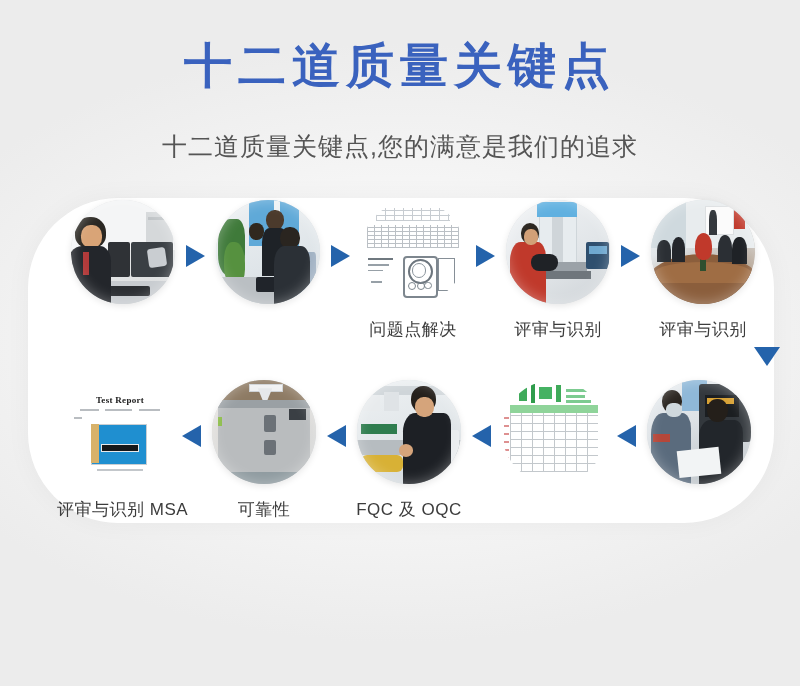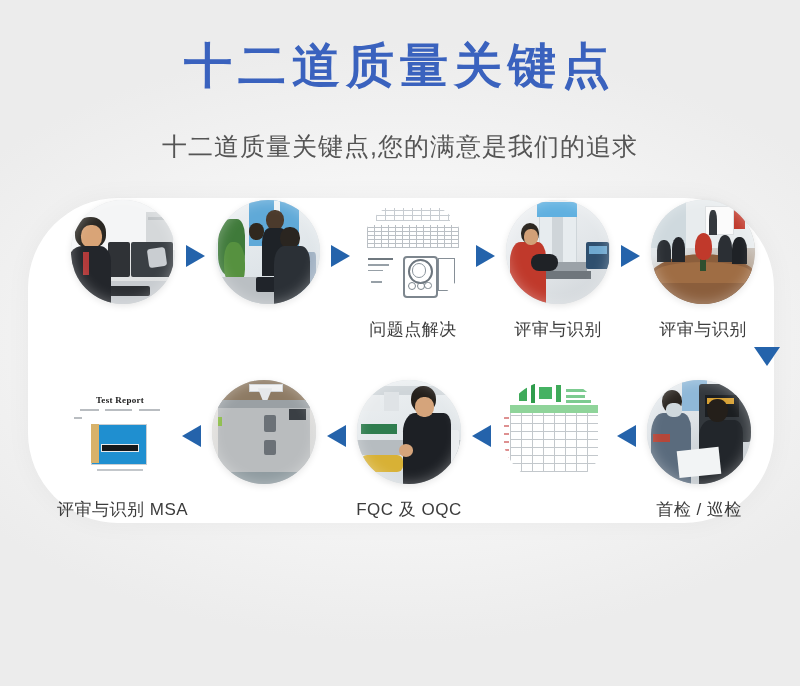--- a/index.html
+++ b/index.html
@@ -389,20 +389,21 @@
           <div class="chm"></div>
             <div class="lid"></div>
           <div class="d7a"></div>
             <div class="d7b"></div>
           <div class="ctrl"></div>
             <div class="grn"></div>
             <div class="flr"></div>
         </div>
         <div class="fade"></div>
       </div>
+      <div class="caption">可靠性</div>
     </div>
 
     <div class="arrow arrow-left" style="left:327px;top:45px;"></div>
 
     <div class="cell" style="left:346px;top:0;">
       <div class="thumb">
         <div class="ph p8">
           <div class="shelf"></div>
             <div class="box1"></div>
             <div class="box2"></div>
@@ -454,17 +455,16 @@
           <div class="b10b"></div>
             <div class="h10b"></div>
           <div class="b10a"></div>
             <div class="red10"></div>
           <div class="h10a"></div>
             <div class="mask"></div>
           <div class="paper"></div>
         </div>
         <div class="fade"></div>
       </div>
-      <div class="caption">首检 / 巡检</div>
     </div>
   </div>
 
 </div>
 
 </body></html>

